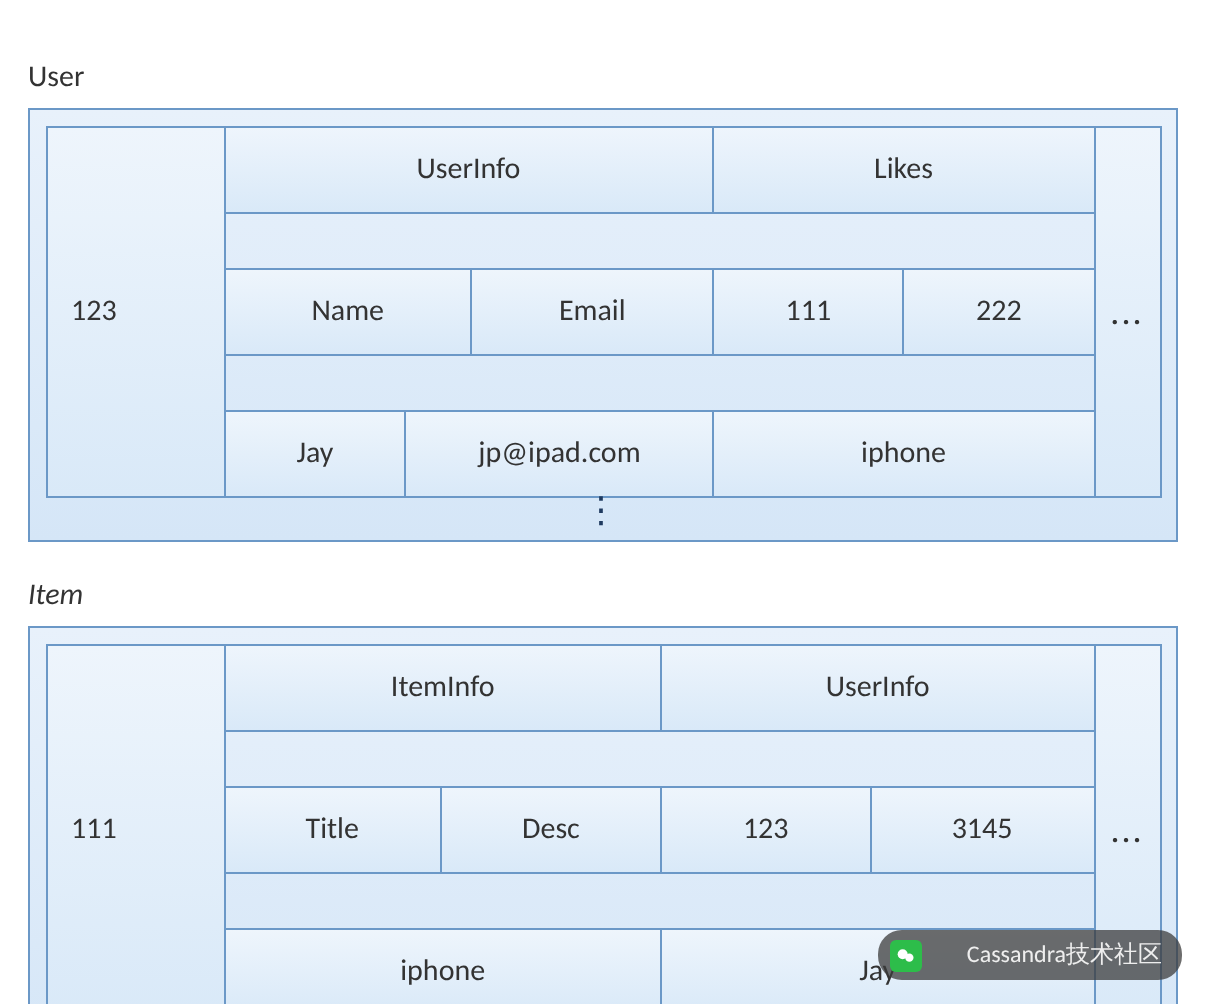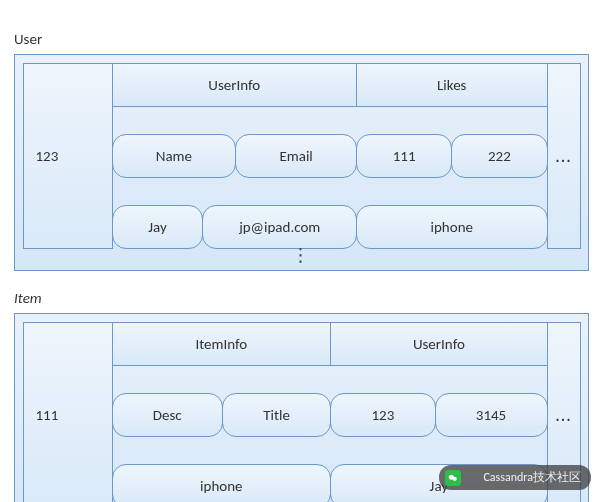--- a/index.html
+++ b/index.html
@@ -36,21 +36,21 @@
     padding: 0 6px;
     color: #333;
     margin: -0.5px;
   }
   .keycell {
     width: 90px;
     flex: 0 0 90px;
     justify-content: flex-start;
     padding-left: 12px;
   }
-  .grow { flex: 1 1 auto; border-radius: 14px; }
+  .grow { flex: 1 1 auto; }
   .scwrap {
     display: flex;
     flex-direction: column;
     flex: 1 1 auto;
     gap: 28px;
   }
   .schead { height: 44px; }
   .sccols { display: flex; }
   .ell {
     width: 34px;
@@ -125,22 +125,22 @@
 </div>
 
 <div class="sec-label" style="margin-top:18px">Item</div>
 <div class="cf">
   <div class="row">
     <div class="cell keycell">111</div>
 
     <div class="scwrap">
       <div class="cell schead">ItemInfo</div>
       <div class="sccols">
+        <div class="cell grow">Title</div>
         <div class="cell grow">Desc</div>
-        <div class="cell grow">Title</div>
       </div>
       <div class="sccols">
         <div class="cell grow">iphone</div>
       </div>
     </div>
 
     <div class="scwrap">
       <div class="cell schead">UserInfo</div>
       <div class="sccols">
         <div class="cell grow">123</div>

